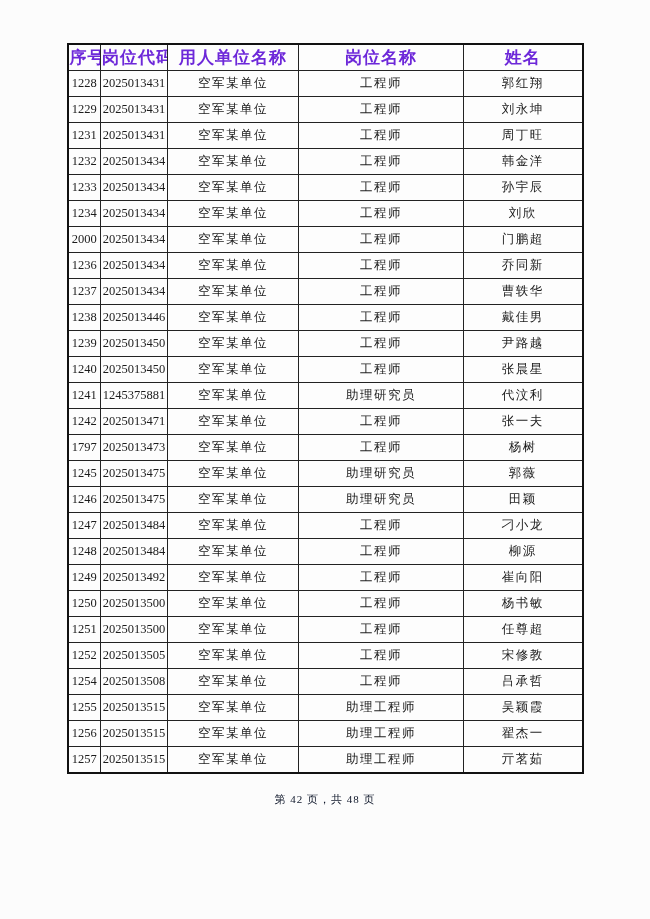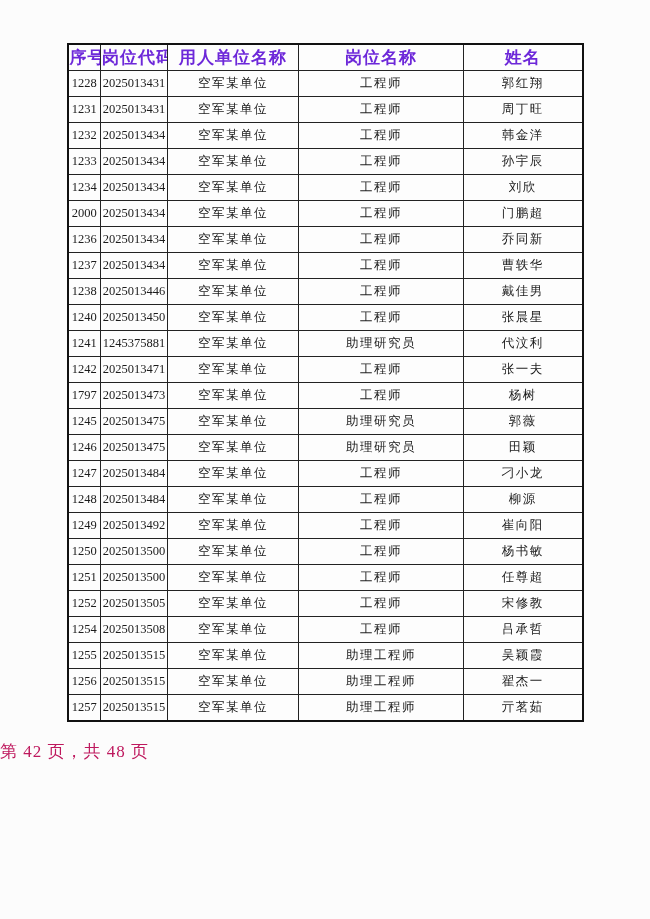--- a/index.html
+++ b/index.html
@@ -48,23 +48,24 @@
   }
   td.col-index, td.col-code {
     font-family: "Liberation Serif", "DejaVu Serif", serif;
     letter-spacing: 0;
   }
   td.col-unit, td.col-position, td.col-name {
     letter-spacing: 1.5px;
   }
   .page-footer {
     margin-top: 18px;
-    font-size: 17px;
+    text-align: center;
+    font-size: 11px;
     letter-spacing: 1px;
-    color: #be185d;
+    color: #0f172a;
     font-family: "Liberation Serif", "DejaVu Serif", serif;
   }
 </style>
 </head>
 <body>
 
 <div class="page">
 
   <table class="roster">
     <colgroup>
@@ -85,20 +86,27 @@
     </thead>
     <tbody>
         <tr>
           <td class="col-index">1228</td>
           <td class="col-code">2025013431</td>
           <td class="col-unit">空军某单位</td>
           <td class="col-position">工程师</td>
           <td class="col-name">郭红翔</td>
         </tr>
         <tr>
+          <td class="col-index">1229</td>
+          <td class="col-code">2025013431</td>
+          <td class="col-unit">空军某单位</td>
+          <td class="col-position">工程师</td>
+          <td class="col-name">刘永坤</td>
+        </tr>
+        <tr>
           <td class="col-index">1231</td>
           <td class="col-code">2025013431</td>
           <td class="col-unit">空军某单位</td>
           <td class="col-position">工程师</td>
           <td class="col-name">周丁旺</td>
         </tr>
         <tr>
           <td class="col-index">1232</td>
           <td class="col-code">2025013434</td>
           <td class="col-unit">空军某单位</td>
@@ -141,20 +149,27 @@
           <td class="col-name">曹轶华</td>
         </tr>
         <tr>
           <td class="col-index">1238</td>
           <td class="col-code">2025013446</td>
           <td class="col-unit">空军某单位</td>
           <td class="col-position">工程师</td>
           <td class="col-name">戴佳男</td>
         </tr>
         <tr>
+          <td class="col-index">1239</td>
+          <td class="col-code">2025013450</td>
+          <td class="col-unit">空军某单位</td>
+          <td class="col-position">工程师</td>
+          <td class="col-name">尹路越</td>
+        </tr>
+        <tr>
           <td class="col-index">1240</td>
           <td class="col-code">2025013450</td>
           <td class="col-unit">空军某单位</td>
           <td class="col-position">工程师</td>
           <td class="col-name">张晨星</td>
         </tr>
         <tr>
           <td class="col-index">1241</td>
           <td class="col-code">1245375881</td>
           <td class="col-unit">空军某单位</td>

